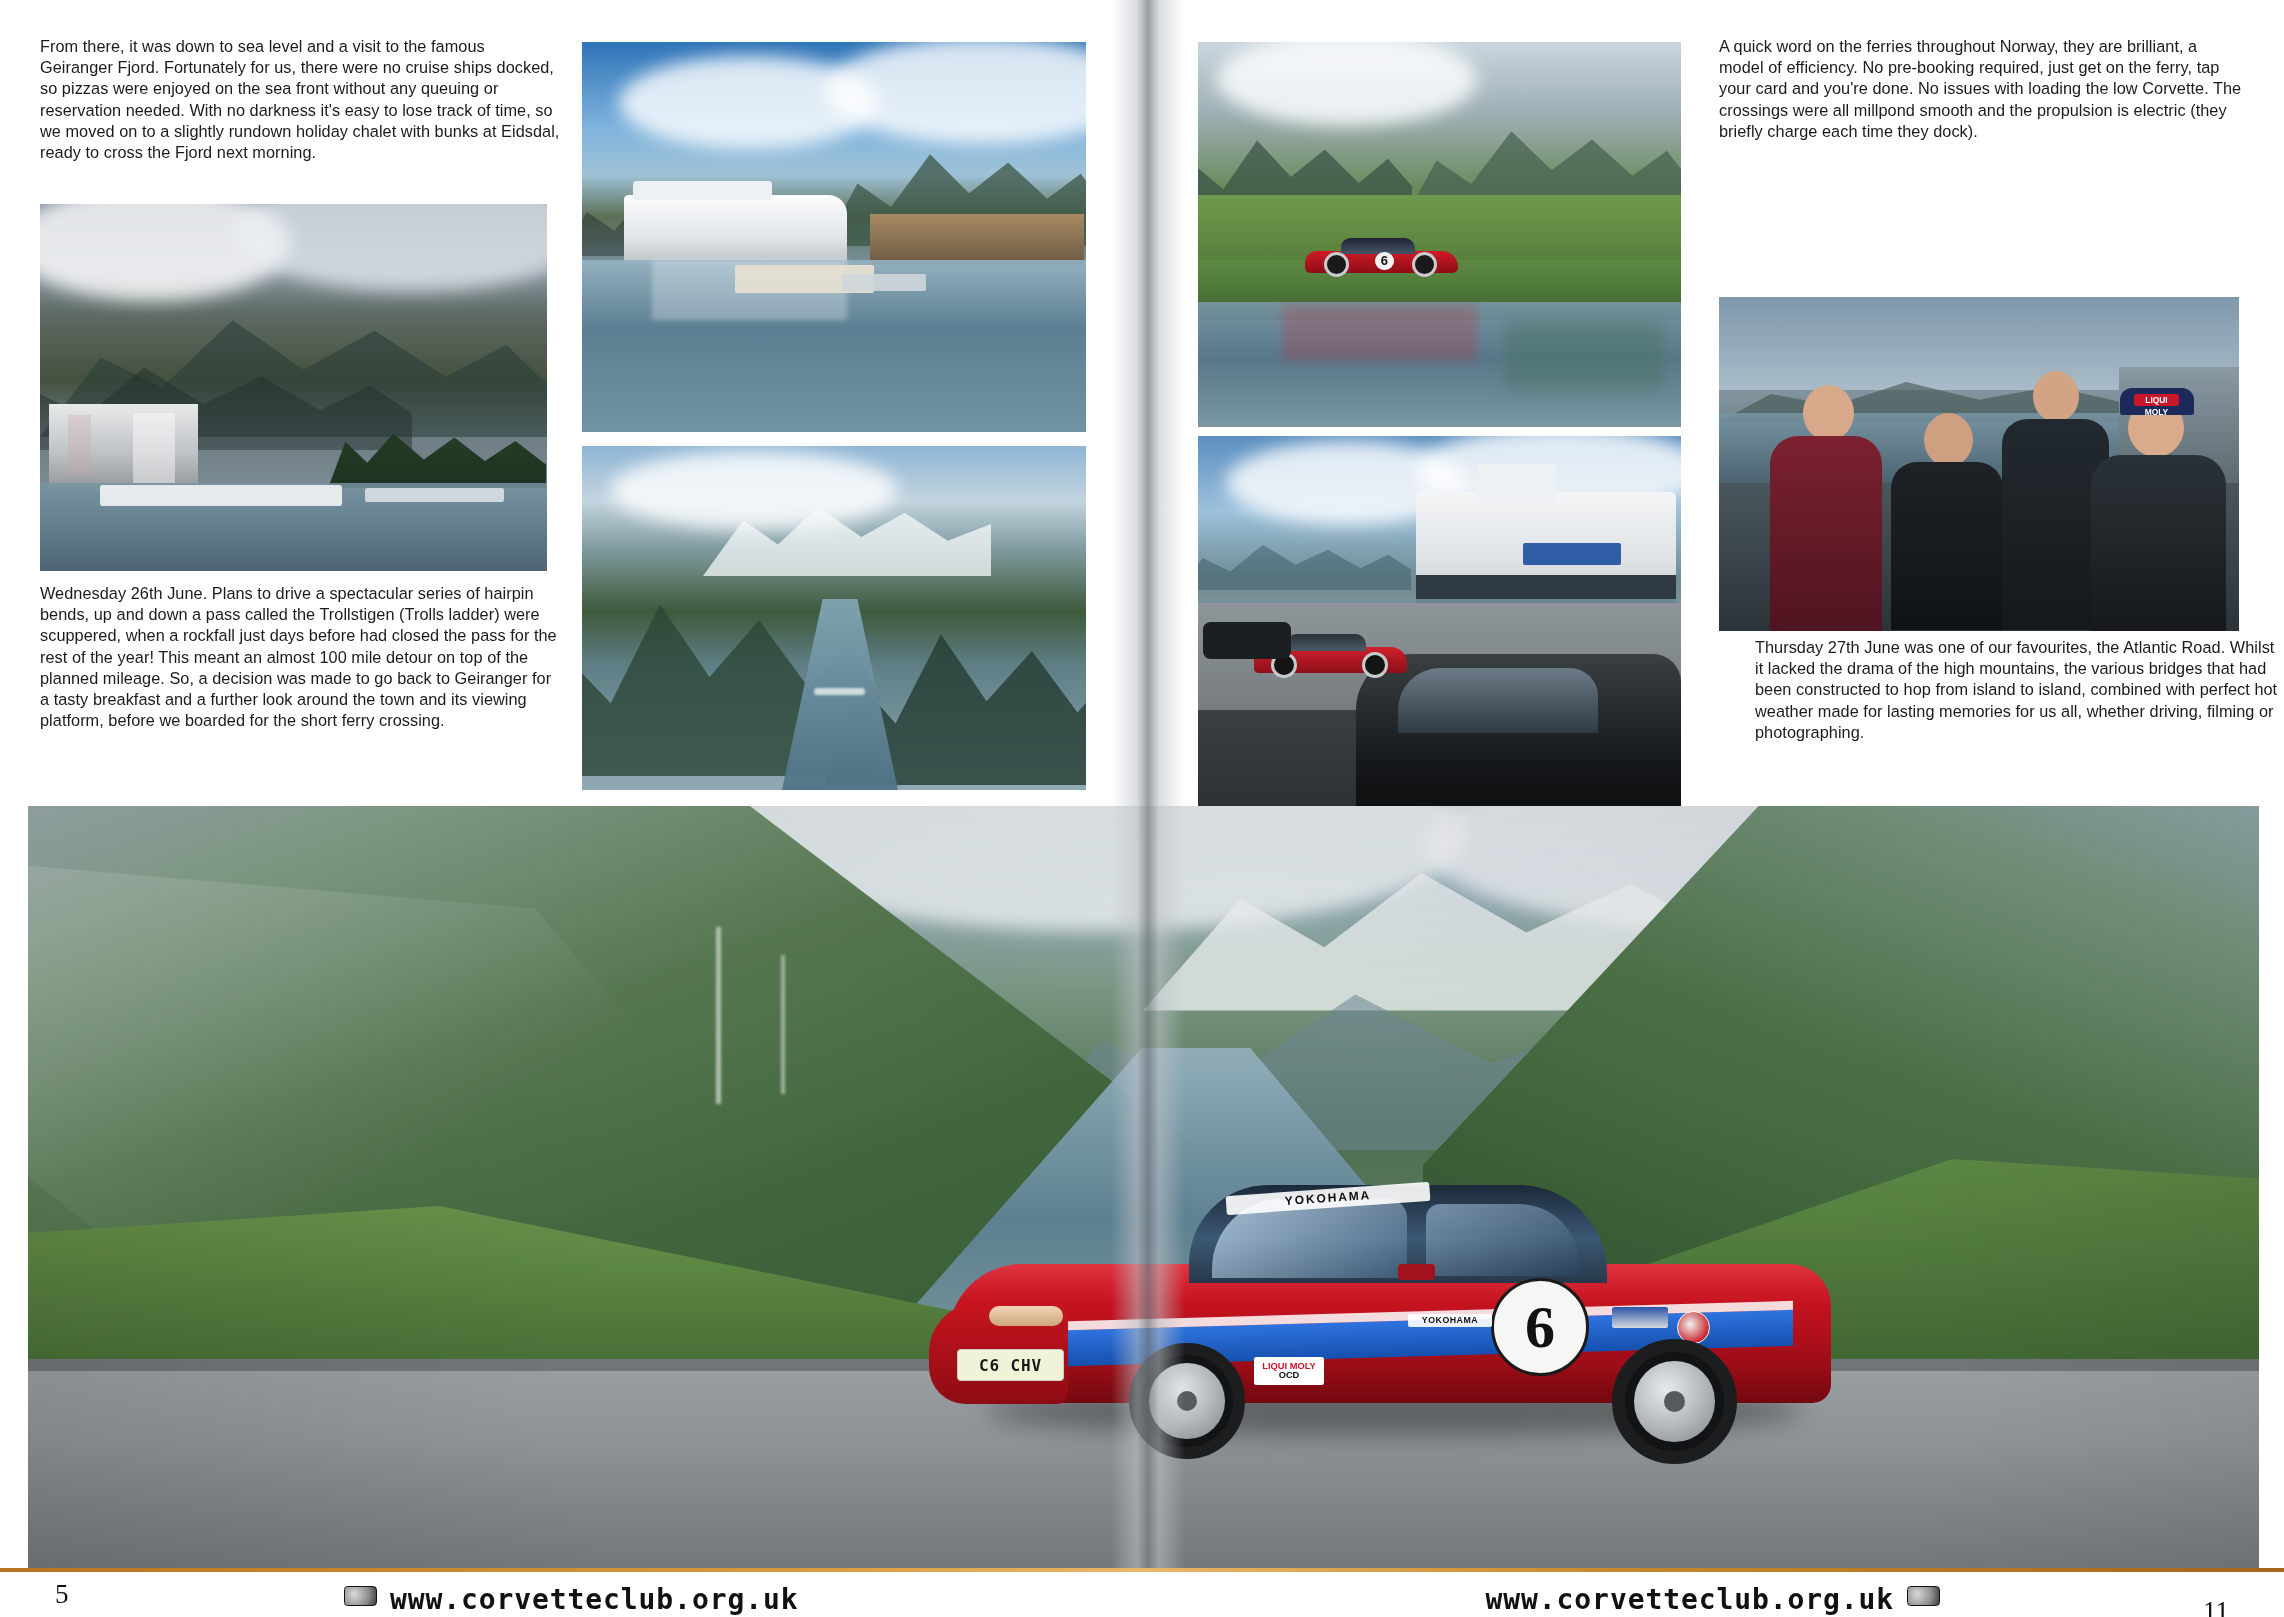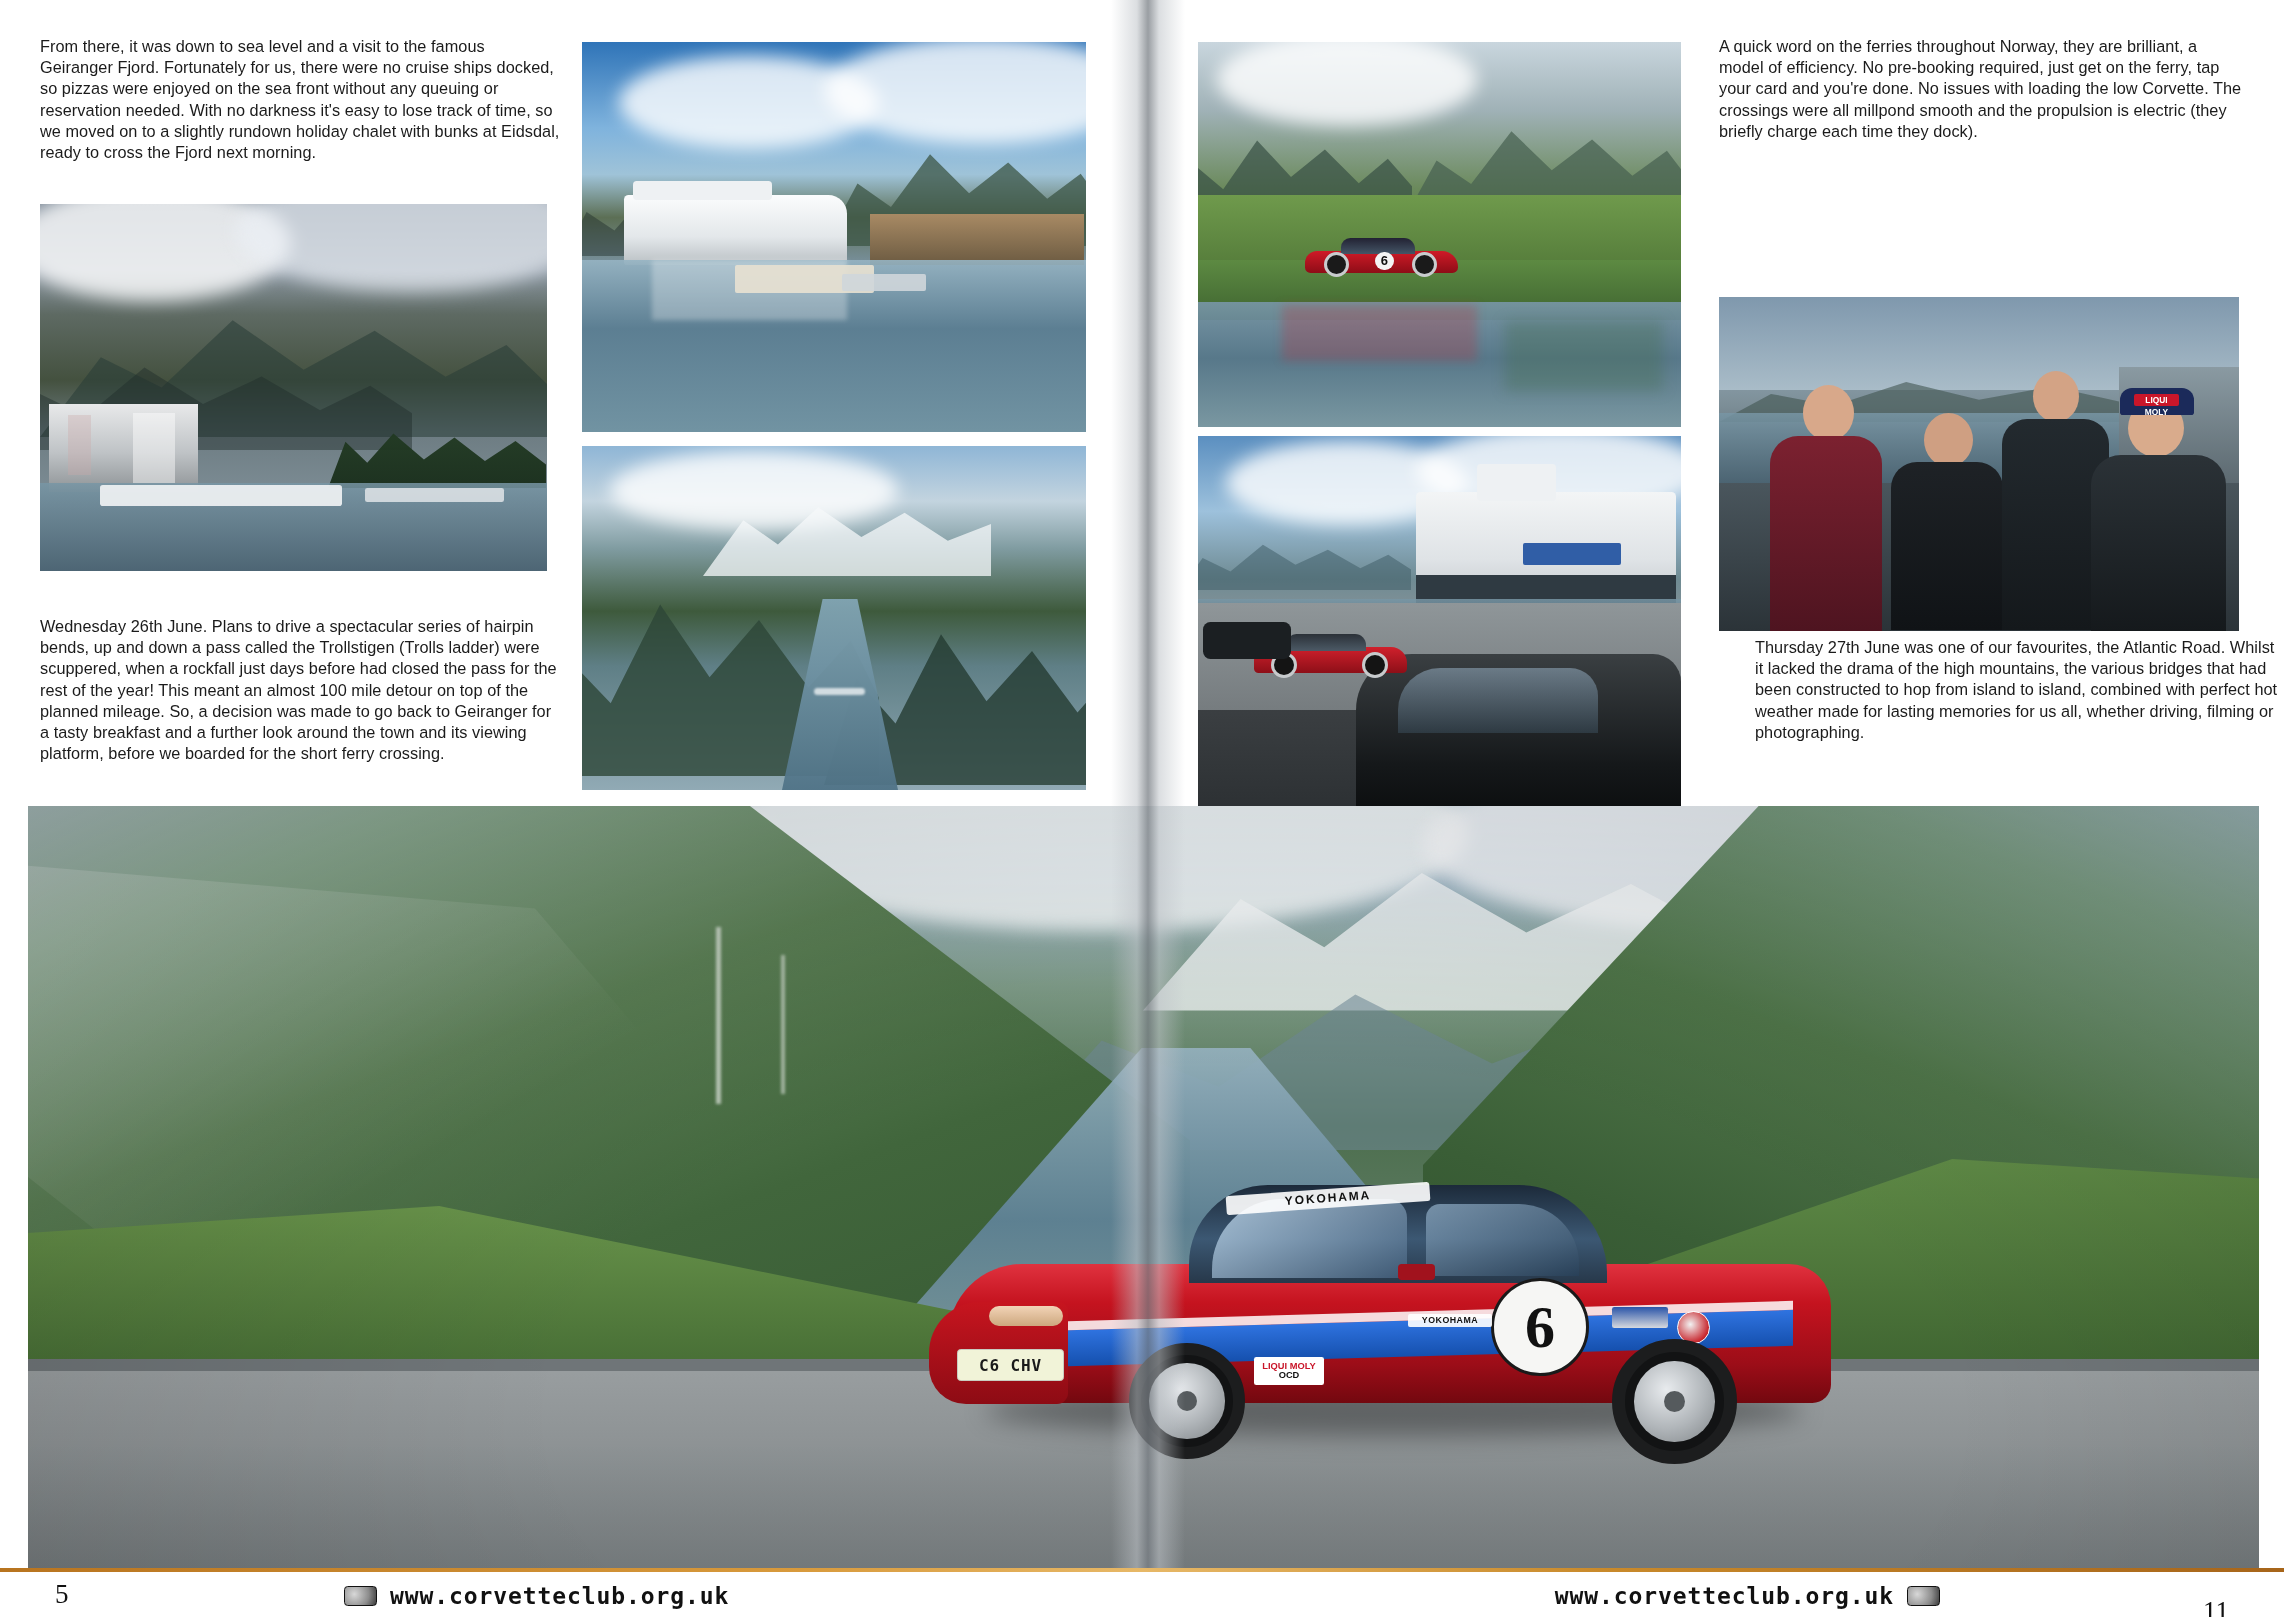--- a/index.html
+++ b/index.html
@@ -156,21 +156,21 @@
     color: #111;
     font-family: "Liberation Serif", serif;
   }
   .page-no.left { left: 55px; }
   .page-no.right { right: 55px; margin-top: 17px; }
   .url {
     position: absolute;
     top: 11px;
     font-family: "DejaVu Sans Mono", monospace;
     font-weight: bold;
-    font-size: 23px;
+    font-size: 28px;
     letter-spacing: 0.9px;
     color: #111;
     white-space: nowrap;
   }
   .url.left { left: 390px; }
   .url.right { right: 390px; }
   .club-badge {
     position: absolute;
     top: 14px;
     width: 33px;
@@ -192,21 +192,21 @@
 </style>
 </head>
 <body>
 
 <div class="spread">
 
   <div class="textblock" style="left:40px; top:36px; width:520px;">
     <p>From there, it was down to sea level and a visit to the famous Geiranger Fjord. Fortunately for us, there were no cruise ships docked, so pizzas were enjoyed on the sea front without any queuing or reservation needed. With no darkness it's easy to lose track of time, so we moved on to a slightly rundown holiday chalet with bunks at Eidsdal, ready to cross the Fjord next morning.</p>
   </div>
 
-  <div class="textblock" style="left:40px; top:583px; width:520px;margin-top:33px;">
+  <div class="textblock" style="left:40px; top:583px; width:520px;">
     <p>Wednesday 26th June. Plans to drive a spectacular series of hairpin bends, up and down a pass called the Trollstigen (Trolls ladder) were scuppered, when a rockfall just days before had closed the pass for the rest of the year! This meant an almost 100 mile detour on top of the planned mileage. So, a decision was made to go back to Geiranger for a tasty breakfast and a further look around the town and its viewing platform, before we boarded for the short ferry crossing.</p>
   </div>
 
   <div class="photo ph-fjord-town" style="left:40px; top:204px; width:507px; height:367px;">
     <div class="cloud" style="left:-28px; top:-18.6px; width:279px; height:116px;"></div>
     <div class="cloud" style="left:195px; top:-33px; width:353px; height:121px; background:rgba(235,240,245,0.7);"></div>
     <div class="mtn" style="left:0; top:56px; width:507px; height:177px;"></div>
     <div class="mtn2" style="left:-46px; top:93px; width:418px; height:153px;"></div>
     <div class="treeline" style="left:288px; top:200px; width:218px; height:84px; clip-path:polygon(0 100%,8% 45%,18% 70%,30% 35%,44% 66%,58% 40%,72% 68%,86% 44%,100% 72%,100% 100%);"></div>
     <div style="position:absolute; left:9.3px; top:200px; width:149px; height:88px; background:linear-gradient(180deg,#e8e9ea 0%, #bfc3c6 55%, #8e9396 100%);"></div>

